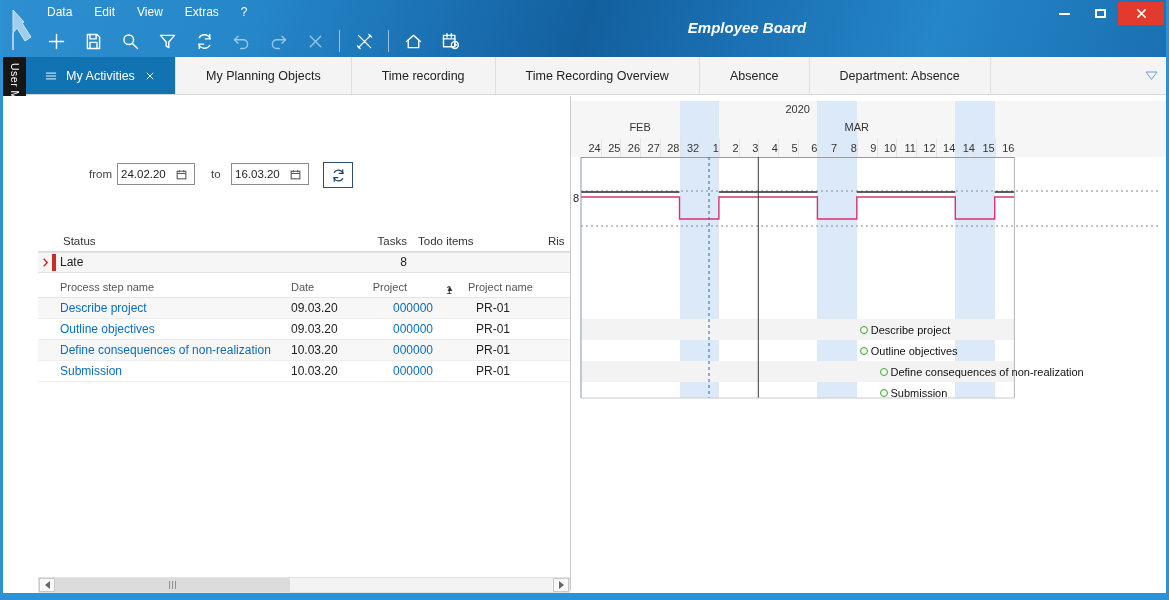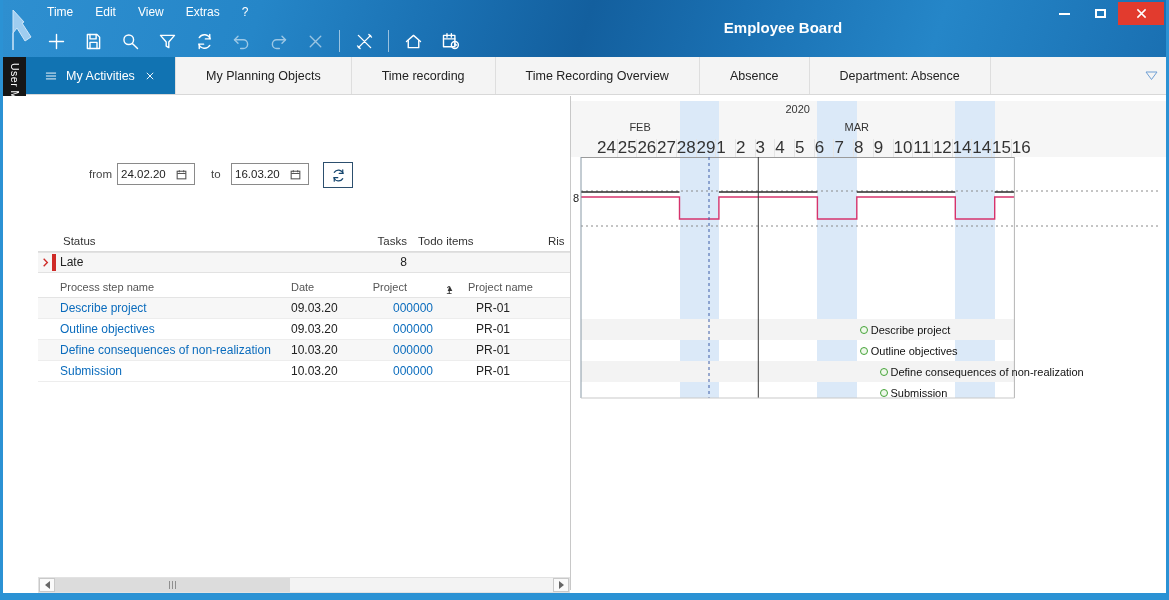--- a/index.html
+++ b/index.html
@@ -6,21 +6,21 @@
   html,body { width:1169px; height:600px; }
   body { font-family:"Liberation Sans", sans-serif; font-size:12px; color:#222; background:#fff; position:relative; overflow:hidden; }
   .win { position:absolute; inset:0; border-left:3px solid #2b92d4; border-right:3px solid #2b92d4; border-bottom:7px solid #2b92d4; background:#fff; overflow:hidden; }
 
   
   .header { position:absolute; top:0; left:0; right:0; height:57px;
     background:linear-gradient(108deg,#2e8fd0 0%,#2586c8 22%,#1a70b2 38%,#135f9e 50%,#1a70b2 63%,#2586c8 80%,#1a70b2 100%); }
   .logo { position:absolute; left:6px; top:4px; }
   .menubar { position:absolute; left:44px; top:5px; display:flex; gap:22px; }
   .menu-item { color:#fff; font-size:12px; cursor:default; }
-  .app-title { position:absolute; left:780px; top:19px; transform:translateX(-50%); color:#fff; font-size:15px; font-weight:bold; white-space:nowrap; }
+  .app-title { position:absolute; left:744px; top:19px; transform:translateX(-50%); color:#fff; font-size:15px; font-weight:bold; white-space:nowrap;font-style:italic; }
   .toolbar { position:absolute; left:40px; top:27px; height:28px; display:flex; align-items:center; gap:11px; }
   .tool { width:26px; height:26px; display:flex; align-items:center; justify-content:center; color:#fff; }
   .tool svg { width:21px; height:21px; }
   .tool.disabled { opacity:.55; }
   .tb-divider { width:1px; height:22px; background:rgba(255,255,255,.55); }
   .win-controls { position:absolute; right:2px; top:2px; display:flex; height:23px; }
   .wc { width:36px; display:flex; align-items:center; justify-content:center; }
   .wc.close { width:46px; background:#e23b2e; }
   .wc-min-glyph { width:11px; height:2px; background:#fff; display:block; }
   .wc-max-glyph { width:11px; height:9px; border:2px solid #fff; display:block; }
@@ -81,40 +81,40 @@
   .grip { width:7px; height:8px; border-left:1px solid #8f8f8f; border-right:1px solid #8f8f8f; background:linear-gradient(#8f8f8f,#8f8f8f) center/1px 100% no-repeat; }
 
   .vdivider { position:absolute; left:567px; top:0; width:1px; height:494px; background:#c8c8c8; }
 
   
   .gantt { position:absolute; left:568px; top:0; right:0; bottom:0; }
   .g-headbg { position:absolute; left:0; right:0; top:5px; height:56px; background:#f6f6f6; }
   .g-band { position:absolute; top:5px; height:297px; background:#dbe9f8; }
   .g-year { position:absolute; top:7px; height:14px; text-align:center; font-size:11px; color:#333; }
   .g-month { position:absolute; top:25px; height:14px; text-align:center; font-size:11px; color:#333; }
-  .g-day { position:absolute; top:43px; height:18px; line-height:18px; text-align:left; font-size:17px; color:#333; border-left:1px solid #e4e4e4;margin-left:16px; }
+  .g-day { position:absolute; top:43px; height:18px; line-height:18px; text-align:right; font-size:11px; color:#333; border-left:1px solid #e4e4e4; }
   .g-underline { position:absolute; top:61px; left:10px; width:434px; height:1px; background:#9a9a9a; }
   .g-stripe { position:absolute; left:10px; width:433px; height:21px; background:#f3f3f3; }
   .g-svg { position:absolute; left:0; top:61px; }
   .g-axis { position:absolute; left:2px; top:96px; font-size:11px; color:#222; }
   .mile { position:absolute; height:21px; display:flex; align-items:center; gap:3px; white-space:nowrap; }
   .mdot { width:8px; height:8px; border:1.5px solid #44a338; border-radius:50%; background:#eef8ea; display:inline-block; }
   .mlabel { font-size:11px; color:#111; }
 </style>
 </head>
 <body>
 
 <div class="win">
 
   <div class="header">
     <svg class="logo" width="34" height="50" viewBox="0 0 34 50">
       <polygon points="4,46 4,6 15,18 13,19 22,33 16,37 8,24 4,29" fill="#9fcdf0" stroke="#cfe6f8" stroke-width="1"></polygon>
     </svg>
     <div class="menubar">
-        <span class="menu-item">Time</span>
+        <span class="menu-item">Data</span>
         <span class="menu-item">Edit</span>
         <span class="menu-item">View</span>
         <span class="menu-item">Extras</span>
         <span class="menu-item">?</span>
       </div>
     <div class="app-title">Employee Board</div>
     <div class="toolbar">
         <div class="tool">
           <span style="display:flex">
             <svg viewBox="0 0 24 24" fill="none" stroke="currentColor" stroke-width="1.6" stroke-linecap="round" stroke-linejoin="round">
@@ -368,21 +368,21 @@
       <div id="g-months">
           <div class="g-month" style="left: 10px; width: 118.2px;">FEB</div>
           <div class="g-month" style="left: 128.2px; width: 315.2px;">MAR</div>
         </div>
       <div id="g-days">
           <div class="g-day" style="left: 10px; width: 19.7px; border-left: none;">24</div>
           <div class="g-day" style="left: 29.7px; width: 19.7px;">25</div>
           <div class="g-day" style="left: 49.4px; width: 19.7px;">26</div>
           <div class="g-day" style="left: 69.1px; width: 19.7px;">27</div>
           <div class="g-day" style="left: 88.8px; width: 19.7px;">28</div>
-          <div class="g-day" style="left: 108.5px; width: 19.7px;">29</div>
+          <div class="g-day" style="left: 108.5px; width: 19.7px;">32</div>
           <div class="g-day" style="left: 128.2px; width: 19.7px;">1</div>
           <div class="g-day" style="left: 147.9px; width: 19.7px;">2</div>
           <div class="g-day" style="left: 167.6px; width: 19.7px;">3</div>
           <div class="g-day" style="left: 187.3px; width: 19.7px;">4</div>
           <div class="g-day" style="left: 207px; width: 19.7px;">5</div>
           <div class="g-day" style="left: 226.7px; width: 19.7px;">6</div>
           <div class="g-day" style="left: 246.4px; width: 19.7px;">7</div>
           <div class="g-day" style="left: 266.1px; width: 19.7px;">8</div>
           <div class="g-day" style="left: 285.8px; width: 19.7px;">9</div>
           <div class="g-day" style="left: 305.5px; width: 19.7px;">10</div>

